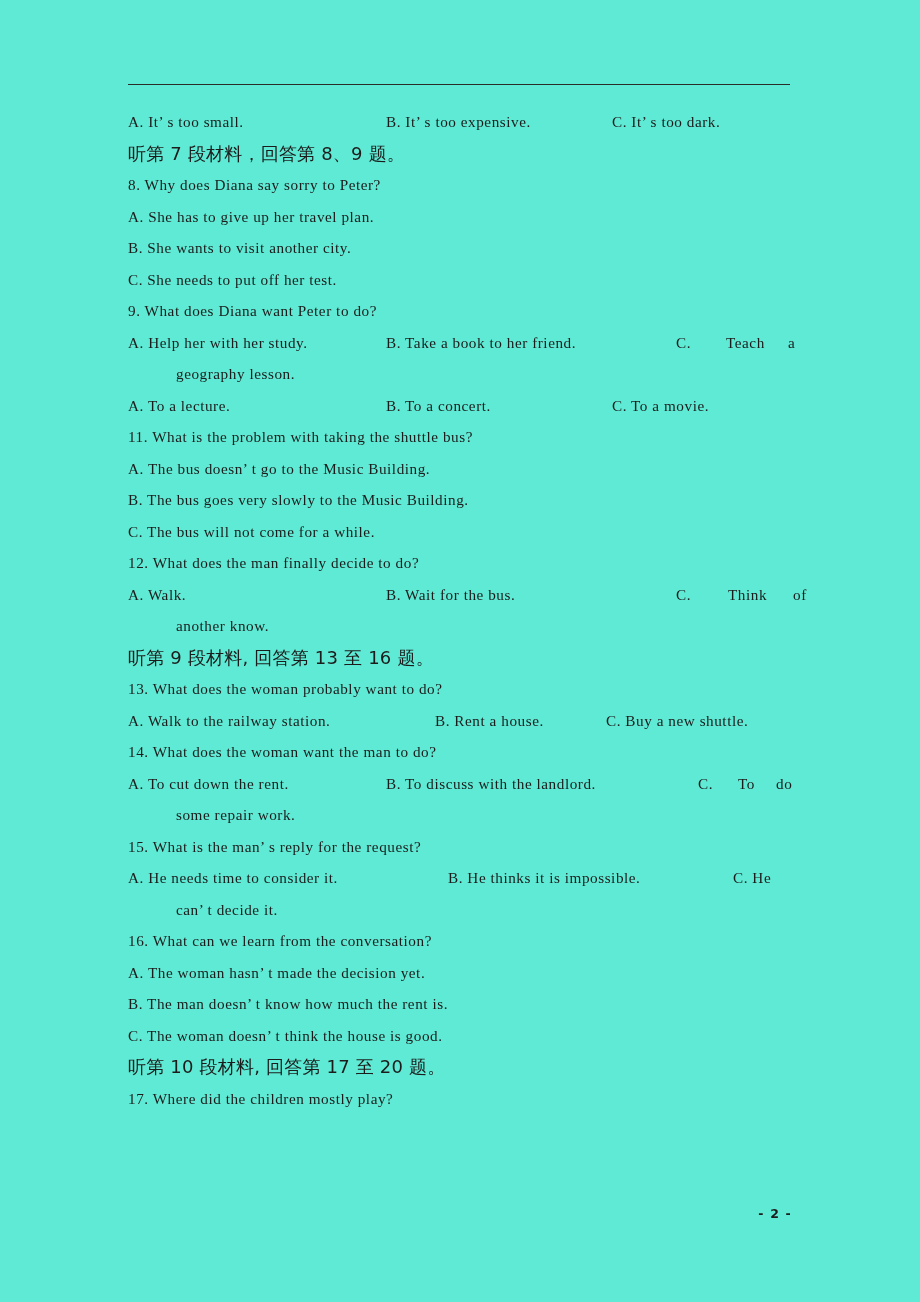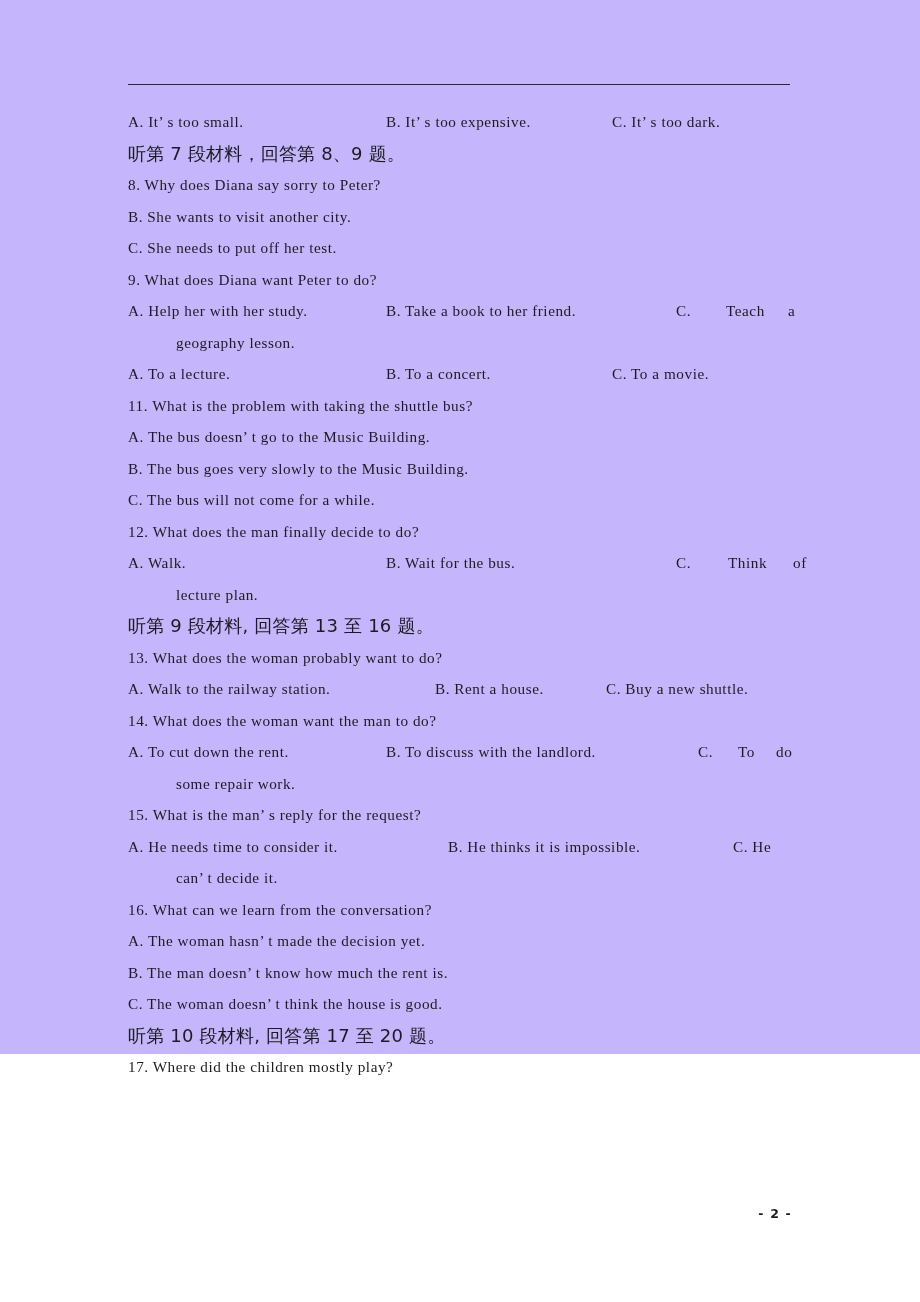--- a/index.html
+++ b/index.html
@@ -16,22 +16,22 @@
     font-family: "Liberation Serif", "DejaVu Serif", serif;
     color: #1a1a1a;
     -webkit-font-smoothing: antialiased;
   }
 
   .page {
     position: absolute;
     left: 0;
     top: 0;
     width: 920px;
-    height: 1054px;
-    background: #c4b5fd;
+    height: 1302px;
+    background: #5eead4;
   }
 
   
   .header-rule {
     position: absolute;
     left: 128px;
     top: 84px;
     width: 662px;
     height: 0;
     border-top: 1.6px solid #2b2b2b;
@@ -115,20 +115,21 @@
 
     <div class="optrow">
       <span class="seg seg-a" style="left:0px;">A. It’ s too small.</span>
       <span class="seg" style="left:258px;">B. It’ s too expensive.</span>
       <span class="seg" style="left:484px;">C. It’ s too dark.</span>
     </div>
 
     <div class="cn">听第 7 段材料，回答第 8、9 题。</div>
 
     <div class="line">8. Why does Diana say sorry to Peter?</div>
+    <div class="line">A. She has to give up her travel plan.</div>
     <div class="line">B. She wants to visit another city.</div>
     <div class="line">C. She needs to put off her test.</div>
 
     <div class="line">9. What does Diana want Peter to do?</div>
 
     <div class="optrow">
       <span class="seg seg-a" style="left:0px;">A. Help her with her study.</span>
       <span class="seg" style="left:258px;">B. Take a book to her friend.</span>
       <span class="seg" style="left:548px;">C.</span>
       <span class="seg" style="left:598px;">Teach</span>
@@ -149,21 +150,21 @@
     <div class="line">C. The bus will not come for a while.</div>
 
     <div class="line">12. What does the man finally decide to do?</div>
     <div class="optrow">
       <span class="seg seg-a" style="left:0px;">A. Walk.</span>
       <span class="seg" style="left:258px;">B. Wait for the bus.</span>
       <span class="seg" style="left:548px;">C.</span>
       <span class="seg" style="left:600px;">Think</span>
       <span class="seg" style="left:665px;">of</span>
     </div>
-    <div class="cont">lecture plan.</div>
+    <div class="cont">another know.</div>
 
     <div class="cn">听第 9 段材料, 回答第 13 至 16 题。</div>
 
     <div class="line">13. What does the woman probably want to do?</div>
     <div class="optrow">
       <span class="seg seg-a" style="left:0px;">A. Walk to the railway station.</span>
       <span class="seg" style="left:307px;">B. Rent a house.</span>
       <span class="seg" style="left:478px;">C. Buy a new shuttle.</span>
     </div>
 

